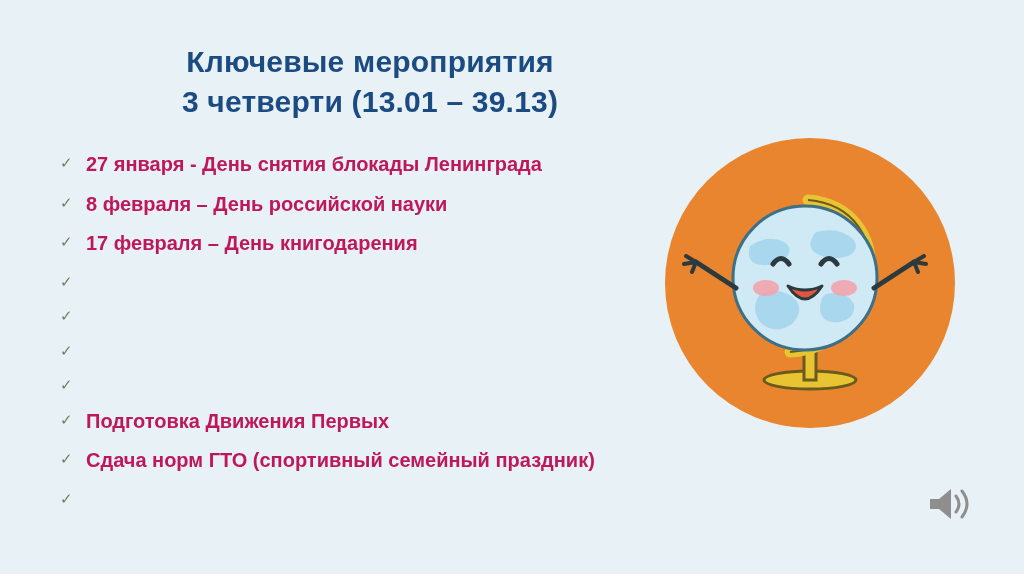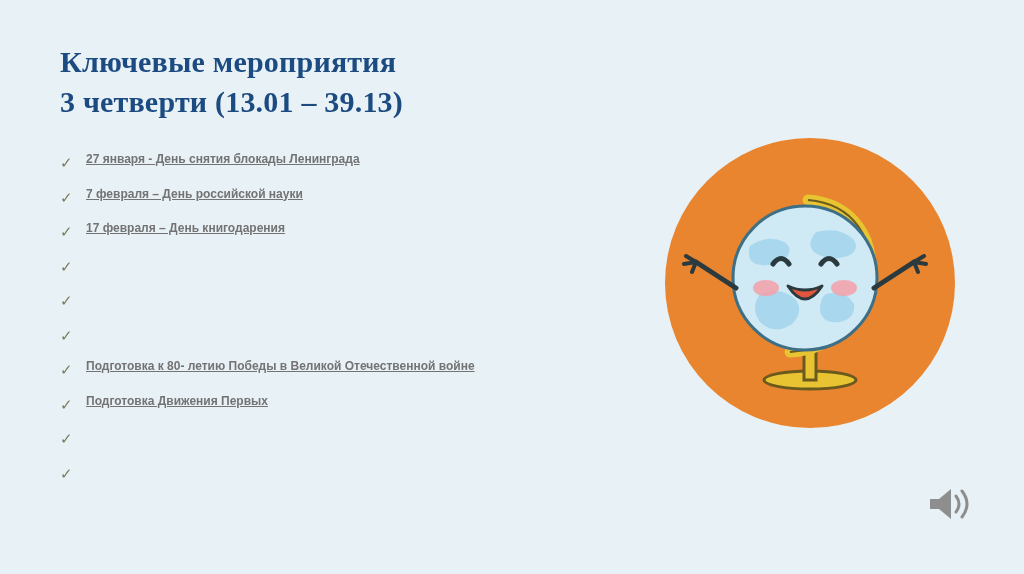--- a/index.html
+++ b/index.html
@@ -18,21 +18,21 @@
     width: 1024px;
     height: 574px;
     background: #e8f1f5;
     box-sizing: border-box;
   }
   .title-block {
     position: absolute;
     left: 60px;
     top: 42px;
     width: 620px;
-    font-family: Liberation Serif, serif;
+    text-align: center;
   }
   .title-line {
     font-size: 30px;
     font-weight: bold;
     color: #1c4b82;
     line-height: 1.32;
     letter-spacing: 0.2px;
   }
   .list {
     position: absolute;
@@ -47,25 +47,24 @@
   }
   .check {
     flex: 0 0 auto;
     width: 26px;
     font-size: 15px;
     color: #7a7a5a;
     line-height: 1.3;
     padding-top: 1px;
   }
   .item-text {
-    font-size: 12px;
+    font-size: 20px;
     font-weight: bold;
-    color: #737373;
+    color: #be185d;
     line-height: 1.28;
-    text-decoration: underline;
   }
   .globe-wrap {
     position: absolute;
     left: 640px;
     top: 128px;
     width: 330px;
     height: 330px;
   }
   .globe-circle {
     position: absolute;
@@ -96,21 +95,21 @@
 
   <div class="list">
 
     <div class="list-item">
       <span class="check">✓</span>
       <span class="item-text">27 января  - День снятия блокады Ленинграда</span>
     </div>
 
     <div class="list-item">
       <span class="check">✓</span>
-      <span class="item-text">7 февраля – День российской науки</span>
+      <span class="item-text">8 февраля – День российской науки</span>
     </div>
 
     <div class="list-item">
       <span class="check">✓</span>
       <span class="item-text">17 февраля – День книгодарения</span>
     </div>
 
     <div class="list-item">
       <span class="check">✓</span>
     </div>
@@ -118,30 +117,30 @@
     <div class="list-item">
       <span class="check">✓</span>
     </div>
 
     <div class="list-item">
       <span class="check">✓</span>
     </div>
 
     <div class="list-item">
       <span class="check">✓</span>
-      <span class="item-text">Подготовка к 80- летию Победы в Великой Отечественной войне</span>
     </div>
 
     <div class="list-item">
       <span class="check">✓</span>
       <span class="item-text">Подготовка Движения Первых</span>
     </div>
 
     <div class="list-item">
       <span class="check">✓</span>
+      <span class="item-text">Сдача норм ГТО (спортивный семейный праздник)</span>
     </div>
 
     <div class="list-item">
       <span class="check">✓</span>
     </div>
 
   </div>
 
   <div class="globe-wrap">
     <div class="globe-circle"></div>

